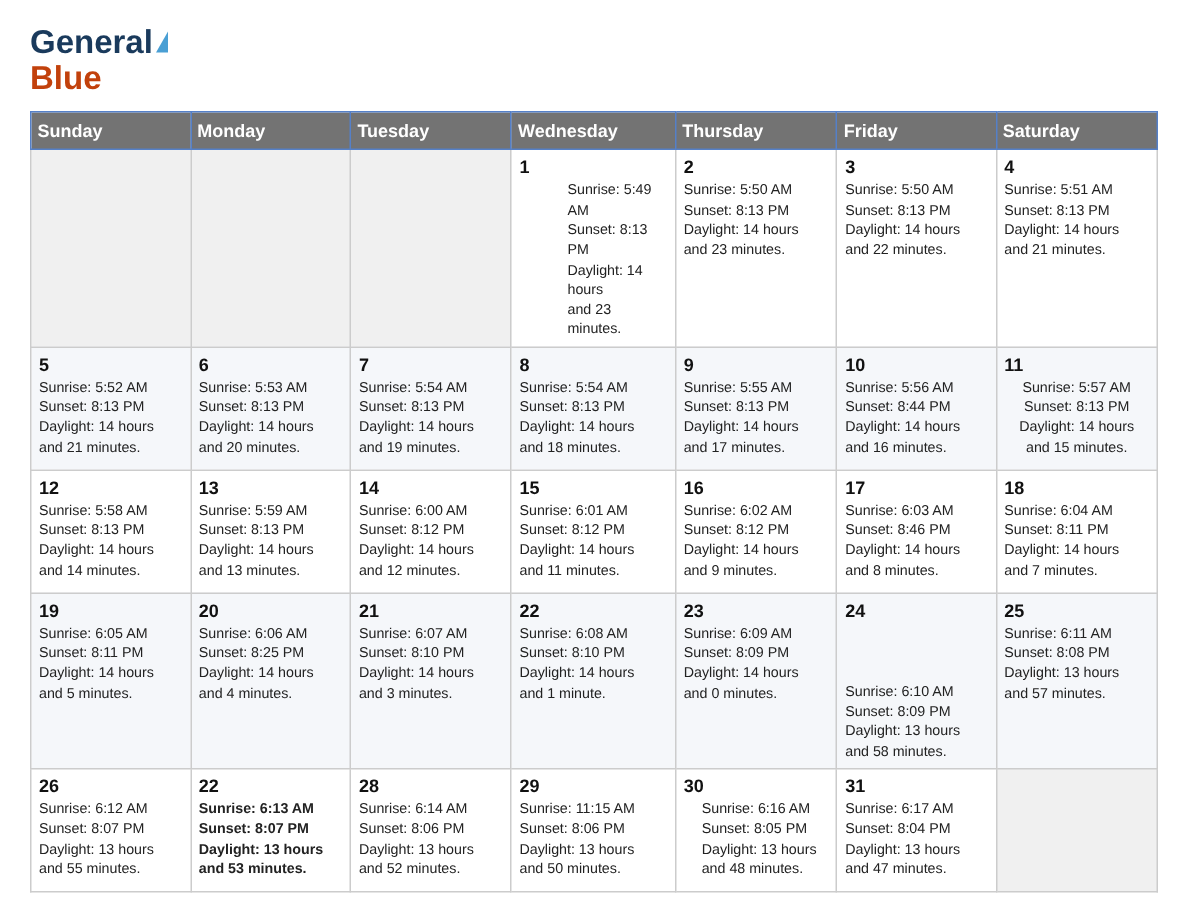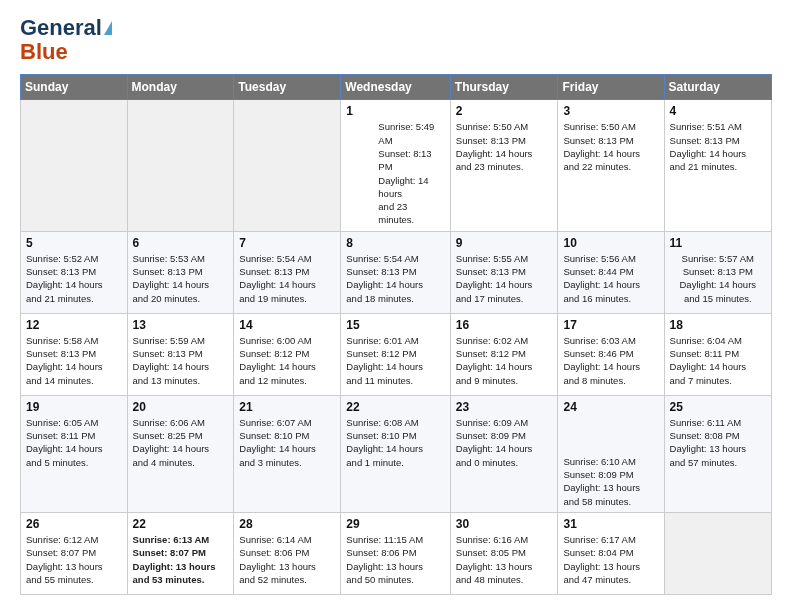--- a/index.html
+++ b/index.html
@@ -336,21 +336,21 @@
           </td>
           <td>
             <div class="day-number">29</div>
             <div class="day-info" style="white-space: pre-line;">Sunrise: 11:15 AM
 Sunset: 8:06 PM
 Daylight: 13 hours
 and 50 minutes.</div>
           </td>
           <td>
             <div class="day-number">30</div>
-            <div class="day-info" style="white-space: pre-line;">Sunrise: 6:16 AM
+            <div class="day-info" style="white-space: pre-line; margin-left: 12px;">Sunrise: 6:16 AM
 Sunset: 8:05 PM
 Daylight: 13 hours
 and 48 minutes.</div>
           </td>
           <td>
             <div class="day-number">31</div>
             <div class="day-info" style="white-space: pre-line;">Sunrise: 6:17 AM
 Sunset: 8:04 PM
 Daylight: 13 hours
 and 47 minutes.</div>

